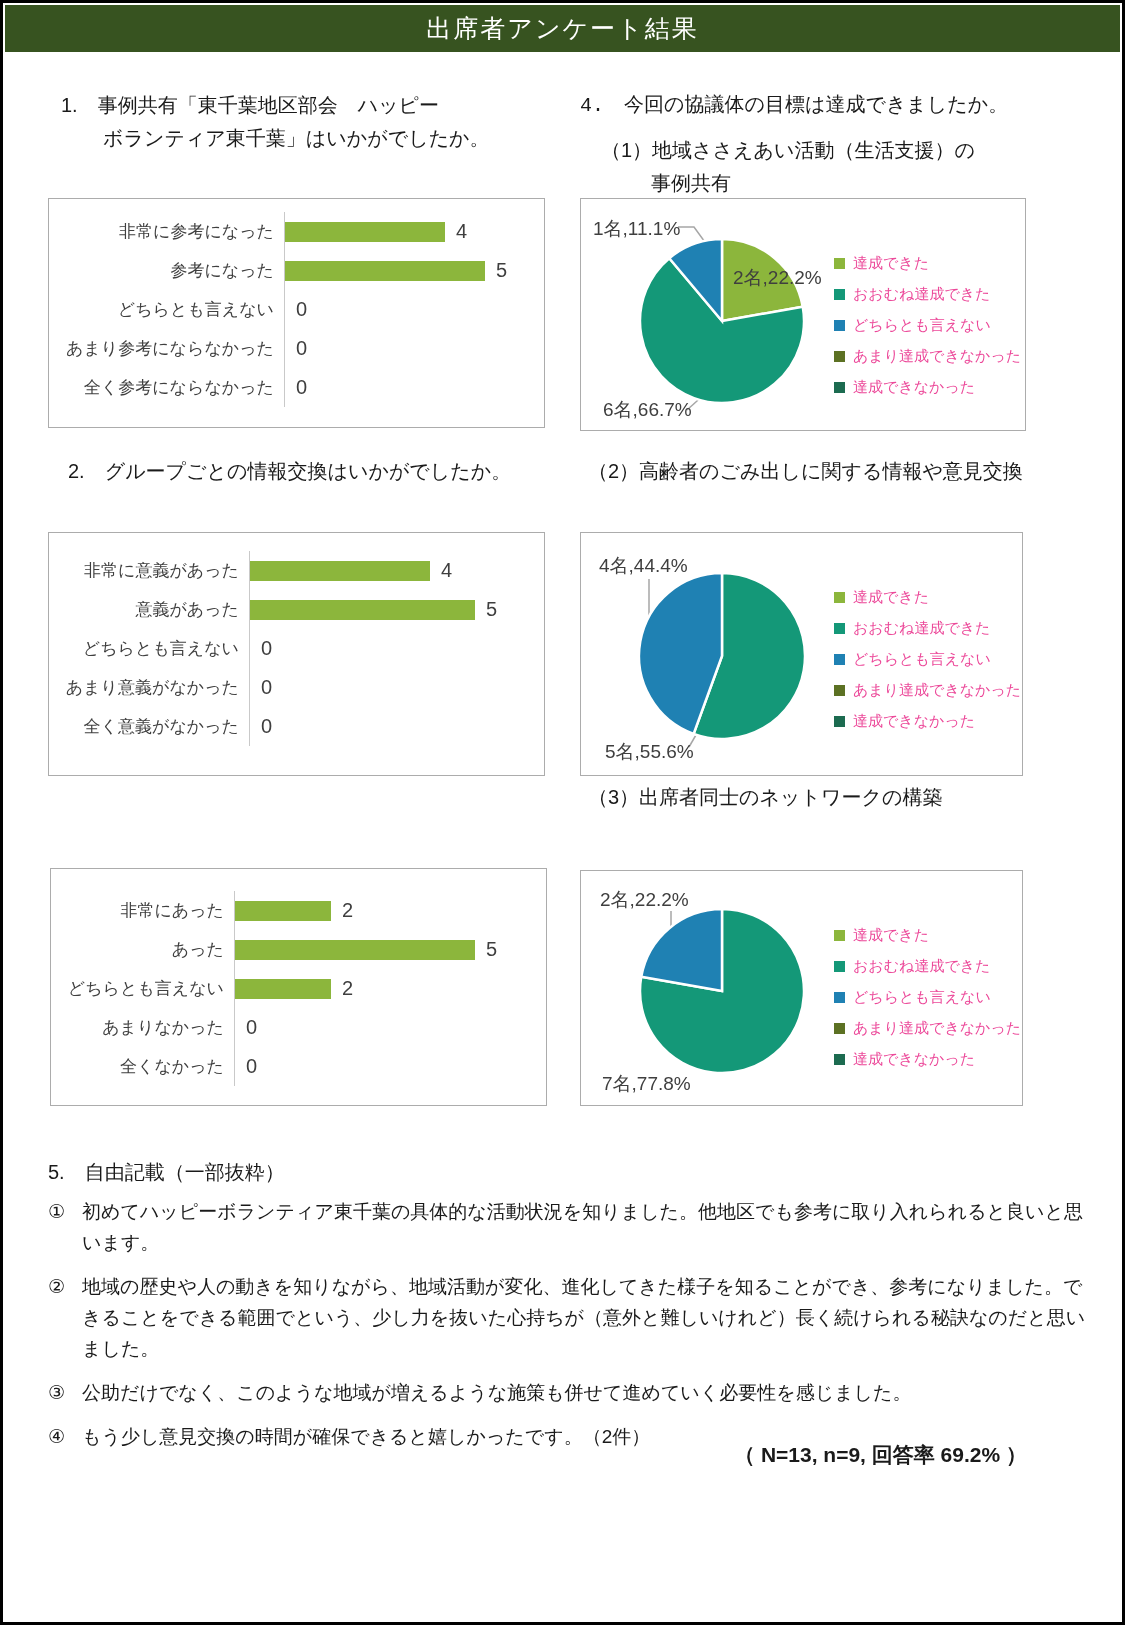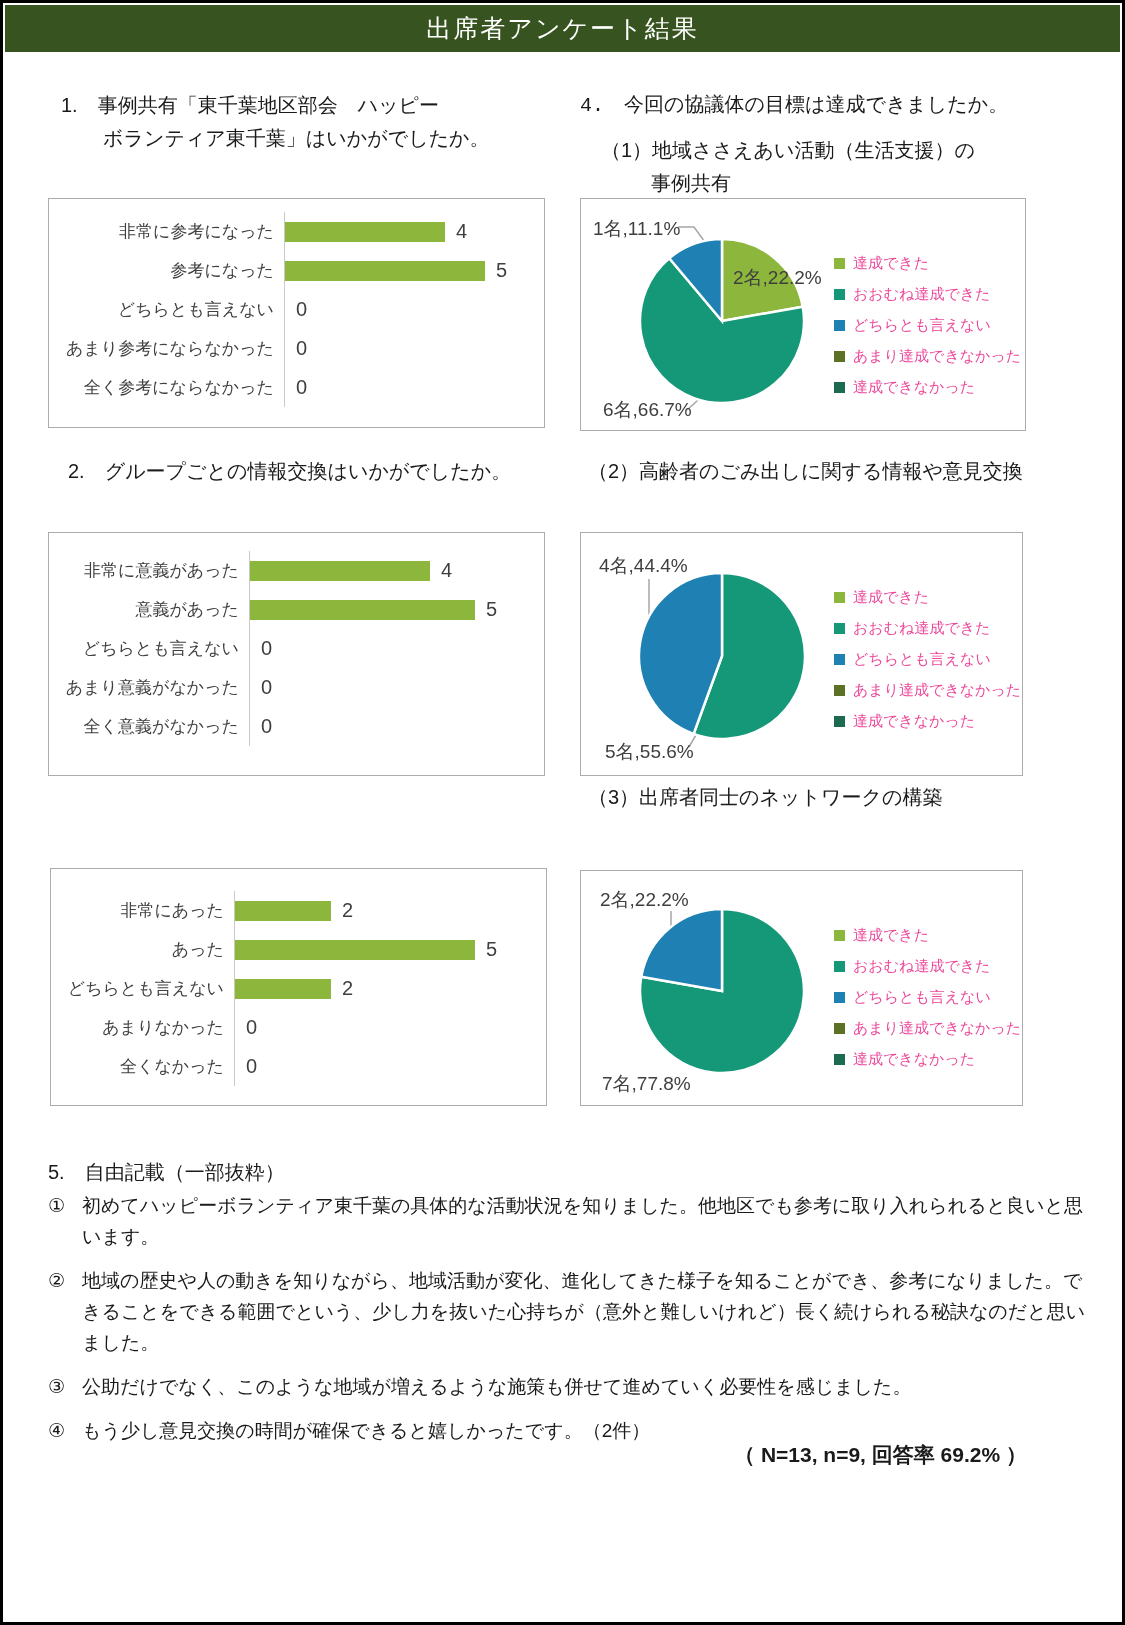--- a/index.html
+++ b/index.html
@@ -41,21 +41,21 @@
   .pie-label{
     position:absolute; font-size:19px; color:#3f3f3f; white-space:nowrap;
   }
   .legend{position:absolute; left:253px; top:49px;}
   .legend-item{display:flex; align-items:center; height:31px;}
   .chip{width:11px; height:11px; margin-right:8px; flex:0 0 11px;}
   .legend-label{font-size:15px; color:#ec4899; white-space:nowrap;}
 
   
   .ft{position:absolute; left:45px; top:1156px; width:1042px;}
-  .ft-heading{font-size:20px; margin-bottom:4px;}
+  .ft-heading{font-size:20px; margin-bottom:10px;}
   .ft-item{display:flex; font-size:19px; line-height:31px; margin-bottom:13px; color:#1a1a1a;}
   .ft-num{flex:0 0 34px;}
   .ft-text{flex:1 1 auto;}
 
   .footer-note{
     position:absolute; right:95px; top:1438px;
     font-size:21px; font-weight:bold; white-space:nowrap;
   }
 </style>
 </head>

